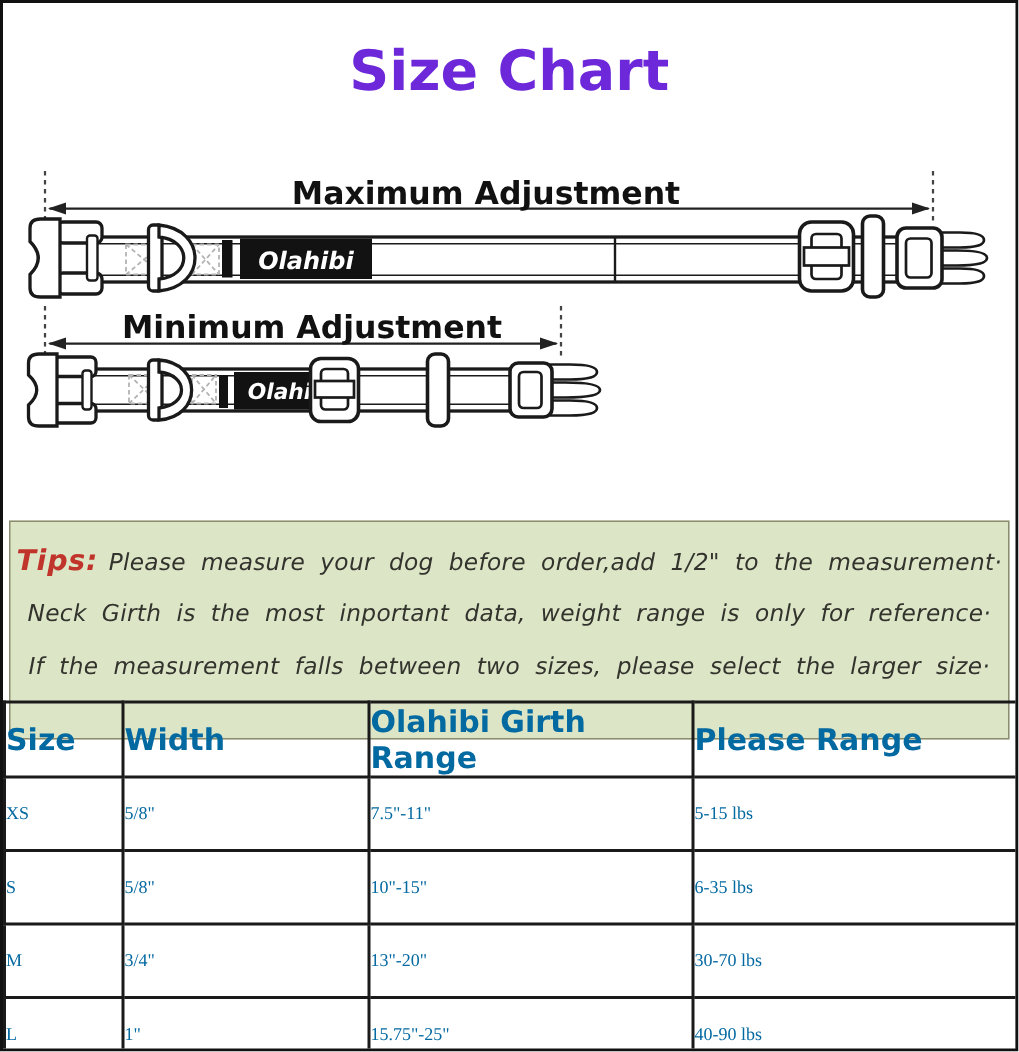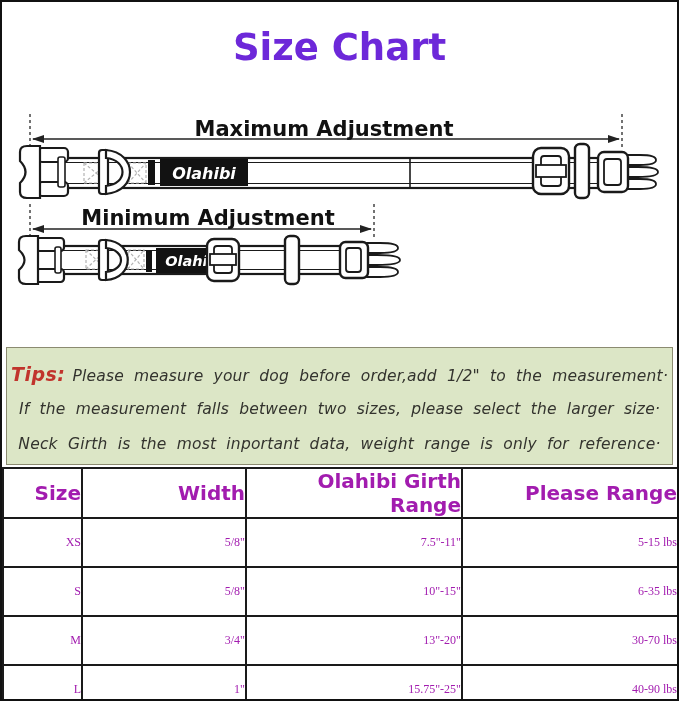--- a/index.html
+++ b/index.html
@@ -24,21 +24,21 @@
   .dim-text{font-family:"DejaVu Sans",sans-serif;font-weight:bold;fill:#111;}
   .brand-text{font-family:"DejaVu Sans",sans-serif;font-weight:bold;font-style:italic;fill:#fff;}
   .outline{fill:#fff;stroke:#1a1a1a;stroke-width:2.2;}
   .thin{fill:none;stroke:#1a1a1a;stroke-width:1;}
   .stitch{fill:none;stroke:#b3b3b3;stroke-width:1.2;stroke-dasharray:3,2;}
   .tick{stroke:#444;stroke-width:1.5;stroke-dasharray:3,3;fill:none;}
   .dimline{stroke:#222;stroke-width:1.5;}
   .arrow{fill:#222;stroke:none;}
   .dark{fill:#121212;stroke:none;}
   .tips{
-    position:absolute;top:345px;left:4px;width:667px;height:118px;
+    position:absolute;top:345px;left:4px;width:667px;height:146px;
     box-sizing:border-box;
     background:#dce6c6;
     border:1px solid #8b8b70;
     padding-top:9px;
     overflow:hidden;
   }
   .tips-line{
     height:35px;line-height:35px;
     text-align:center;white-space:nowrap;
     font-style:italic;
@@ -49,22 +49,22 @@
     color:#c1342c;font-size:19px;font-weight:bold;
     margin-right:7px;letter-spacing:0.5px;
   }
   .size-table{
     position:absolute;top:465px;left:0;
     width:675px;height:232px;
     border-collapse:collapse;table-layout:fixed;
   }
   .size-table th,.size-table td{
     border:2px solid #1a1a1a;
-    text-align:right;vertical-align:middle;
-    padding:0;color:#a21caf;
+    text-align:left;vertical-align:middle;
+    padding:0;color:#0369a1;
   }
   .size-table th{
     height:44px;
     font-family:"DejaVu Sans",sans-serif;
     font-size:20px;font-weight:bold;
   }
   .size-table td{
     height:47px;
     font-family:"Liberation Serif",serif;
     font-size:12px;font-weight:normal;
@@ -195,22 +195,22 @@
         <rect class="outline" x="338" y="50" width="28" height="36" rx="5.5" style="stroke-width:2.4"></rect>
         <rect class="outline" x="344" y="56" width="15" height="24" rx="3" style="stroke-width:1.8"></rect>
       </g>
     </g>
   </svg>
 
   <div class="tips">
     <div class="tips-line">
       <span class="tips-prefix">Tips:</span><span>Please measure your dog before order,add 1/2" to the measurement·</span>
     </div>
+    <div class="tips-line">Neck Girth is the most inportant data, weight range is only for reference·</div>
     <div class="tips-line">If the measurement falls between two sizes, please select the larger size·</div>
-    <div class="tips-line">Neck Girth is the most inportant data, weight range is only for reference·</div>
   </div>
 
   <table class="size-table">
     <colgroup>
       <col style="width:79px">
         <col style="width:164px">
         <col style="width:216px">
         <col style="width:216px">
     </colgroup>
     <thead>

